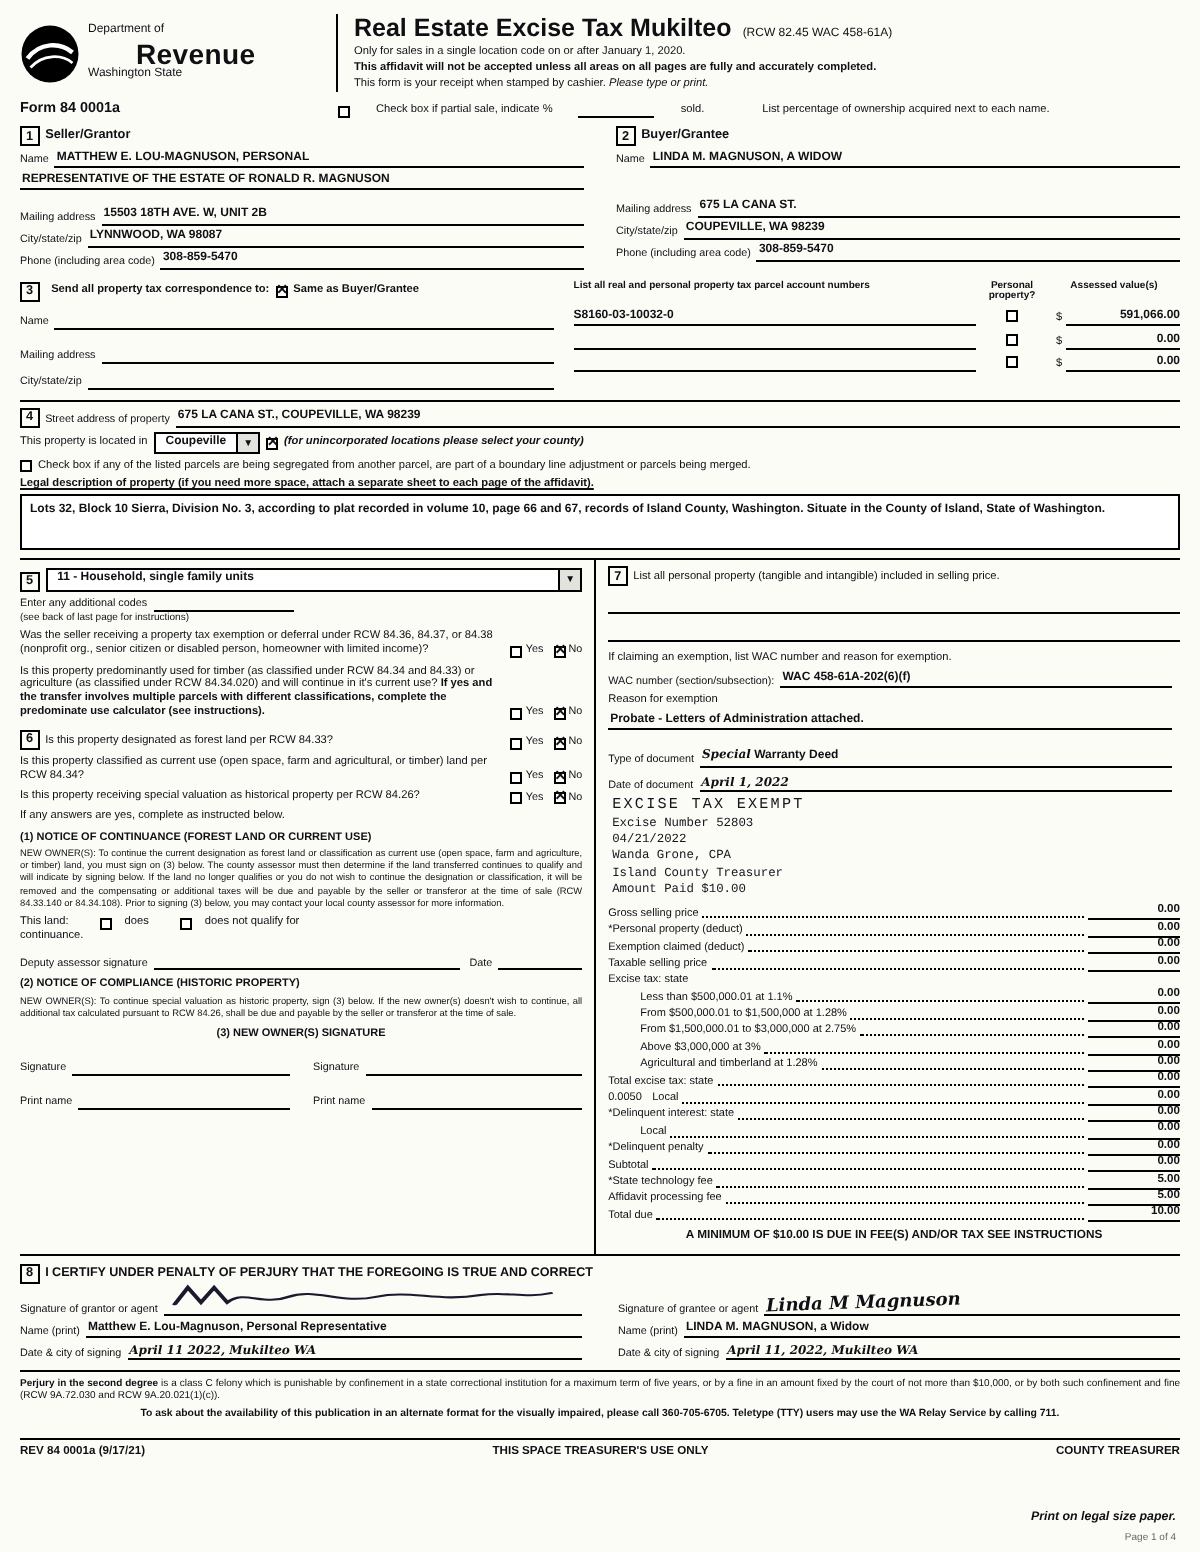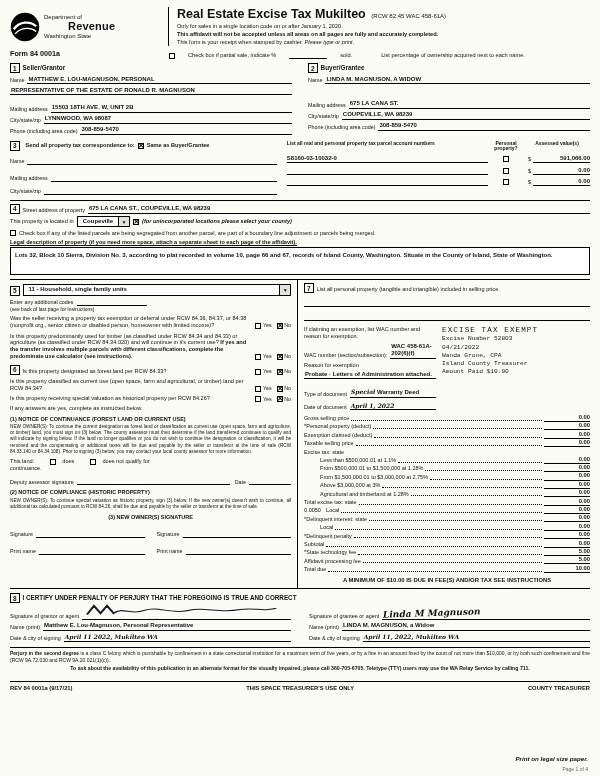--- a/index.html
+++ b/index.html
@@ -14,21 +14,21 @@
   .lb{white-space:nowrap;margin-right:3px;font-size:5.4px;}
   .uv{flex:1;border-bottom:0.8px solid #000;font-weight:bold;font-size:6px;min-height:7.5px;line-height:7.5px;padding:0 1px;}
   .cb{display:inline-block;width:6px;height:6px;border:0.9px solid #000;position:relative;flex:none;background:#fff;vertical-align:-1px;}
   .cb.checked::after{content:"\2715";position:absolute;left:-0.5px;top:-2px;font-size:7px;font-weight:bold;}
   .secnum{display:inline-block;border:0.9px solid #000;font-weight:bold;font-size:6.4px;line-height:7px;padding:0.5px 2px;margin-right:3px;flex:none;}
   
   .hdr{display:flex;}
   .logoblk{width:158px;display:flex;align-items:center;gap:4px;padding-top:1px;}
   .logo{width:30px;height:30px;flex:none;}
   .d1,.d3{font-size:6px;}
-  .d2{font-size:11px;font-weight:bold;letter-spacing:.2px;line-height:1.05;padding-left:24px;}
+  .d2{font-size:14px;font-weight:bold;letter-spacing:.2px;line-height:1.05;padding-left:24px;}
   .hdrright{flex:1;border-left:1.3px solid #000;padding-left:8px;}
   .ttl{font-size:12.5px;font-weight:bold;}
   .rcw{font-size:6px;margin-left:4px;}
   .note{font-size:5.6px;margin-top:1.2px;}
   .fnrow{display:flex;align-items:flex-end;gap:13px;margin-top:4px;}
   .fn{font-size:7.2px;font-weight:bold;width:146px;}
   .wl{display:inline-block;width:38px;border-bottom:0.8px solid #000;height:6px;}
   .own{margin-left:16px;}
   
   .sec12{display:flex;gap:16px;margin-top:4px;}
@@ -64,21 +64,21 @@
   .yn{display:flex;align-items:flex-end;margin-left:4px;white-space:nowrap;align-self:flex-end;font-size:5.4px;}
   .yn .cb{margin:0 1.5px 0 5px;}
   .tp{font-size:4.7px;line-height:1.3;margin-top:2px;text-align:justify;}
   .nt{font-weight:bold;font-size:5.5px;margin-top:4px;}
   .ntc{text-align:center;}
   .tl{display:flex;align-items:flex-end;margin-top:3.5px;gap:4px;}
   .tl .cb{margin:0 2px 0 12px;}
   .sg{display:flex;gap:12px;}
   .sg>.fr{flex:1;}
   
-  .stampflex{display:flex;margin-top:2px;}
+  .stampflex{display:flex;margin-top:2px;flex-direction:column;}
   .sfl{flex:1;min-width:0;padding-right:4px;}
   .stamp{width:150px;font-family:"Liberation Mono",monospace;font-size:6.2px;line-height:1.32;padding:2px 0 0 2px;color:#15151c;}
   .stamp .s1{font-size:7.6px;letter-spacing:1.1px;white-space:nowrap;}
   
   .taxtbl{margin-top:3px;}
   .trow{display:flex;align-items:flex-end;height:8.4px;font-size:5.5px;}
   .trow.ind{padding-left:16px;}
   .tlbl{white-space:nowrap;}
   .tpre{display:inline-block;width:22px;}
   .tdots{flex:1;border-bottom:1px dotted #000;margin:0 2px 1px 2px;}

